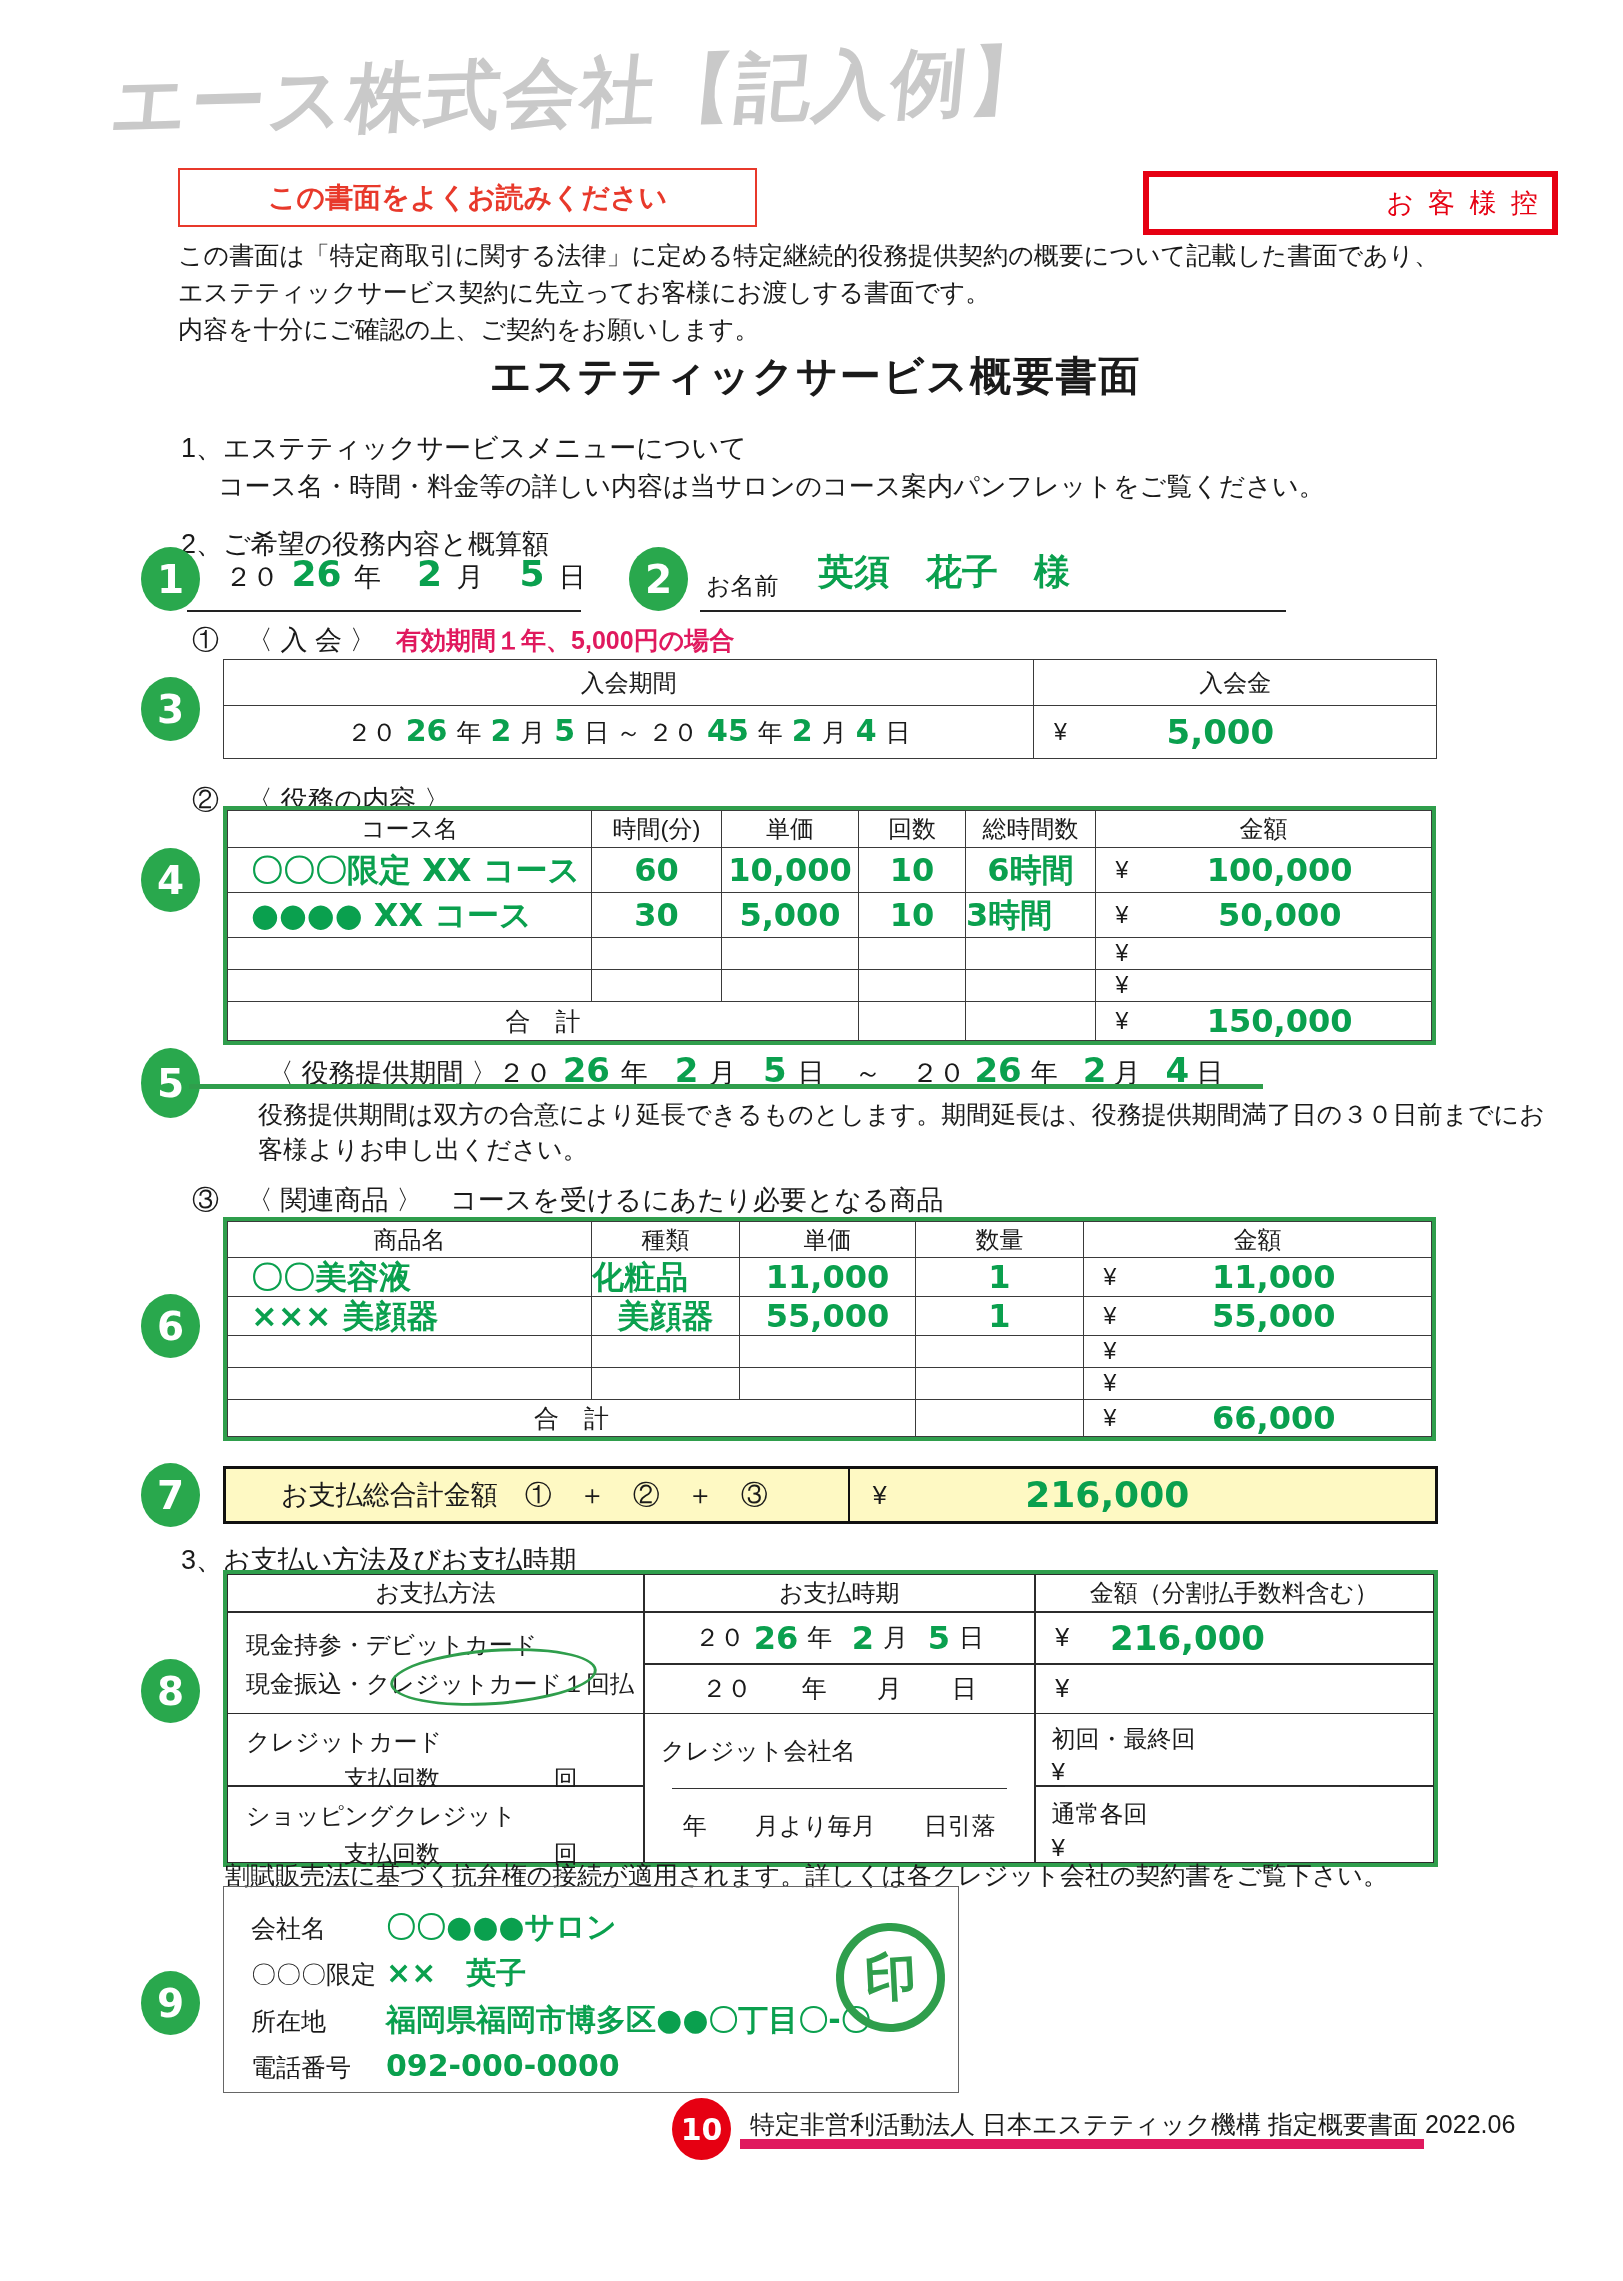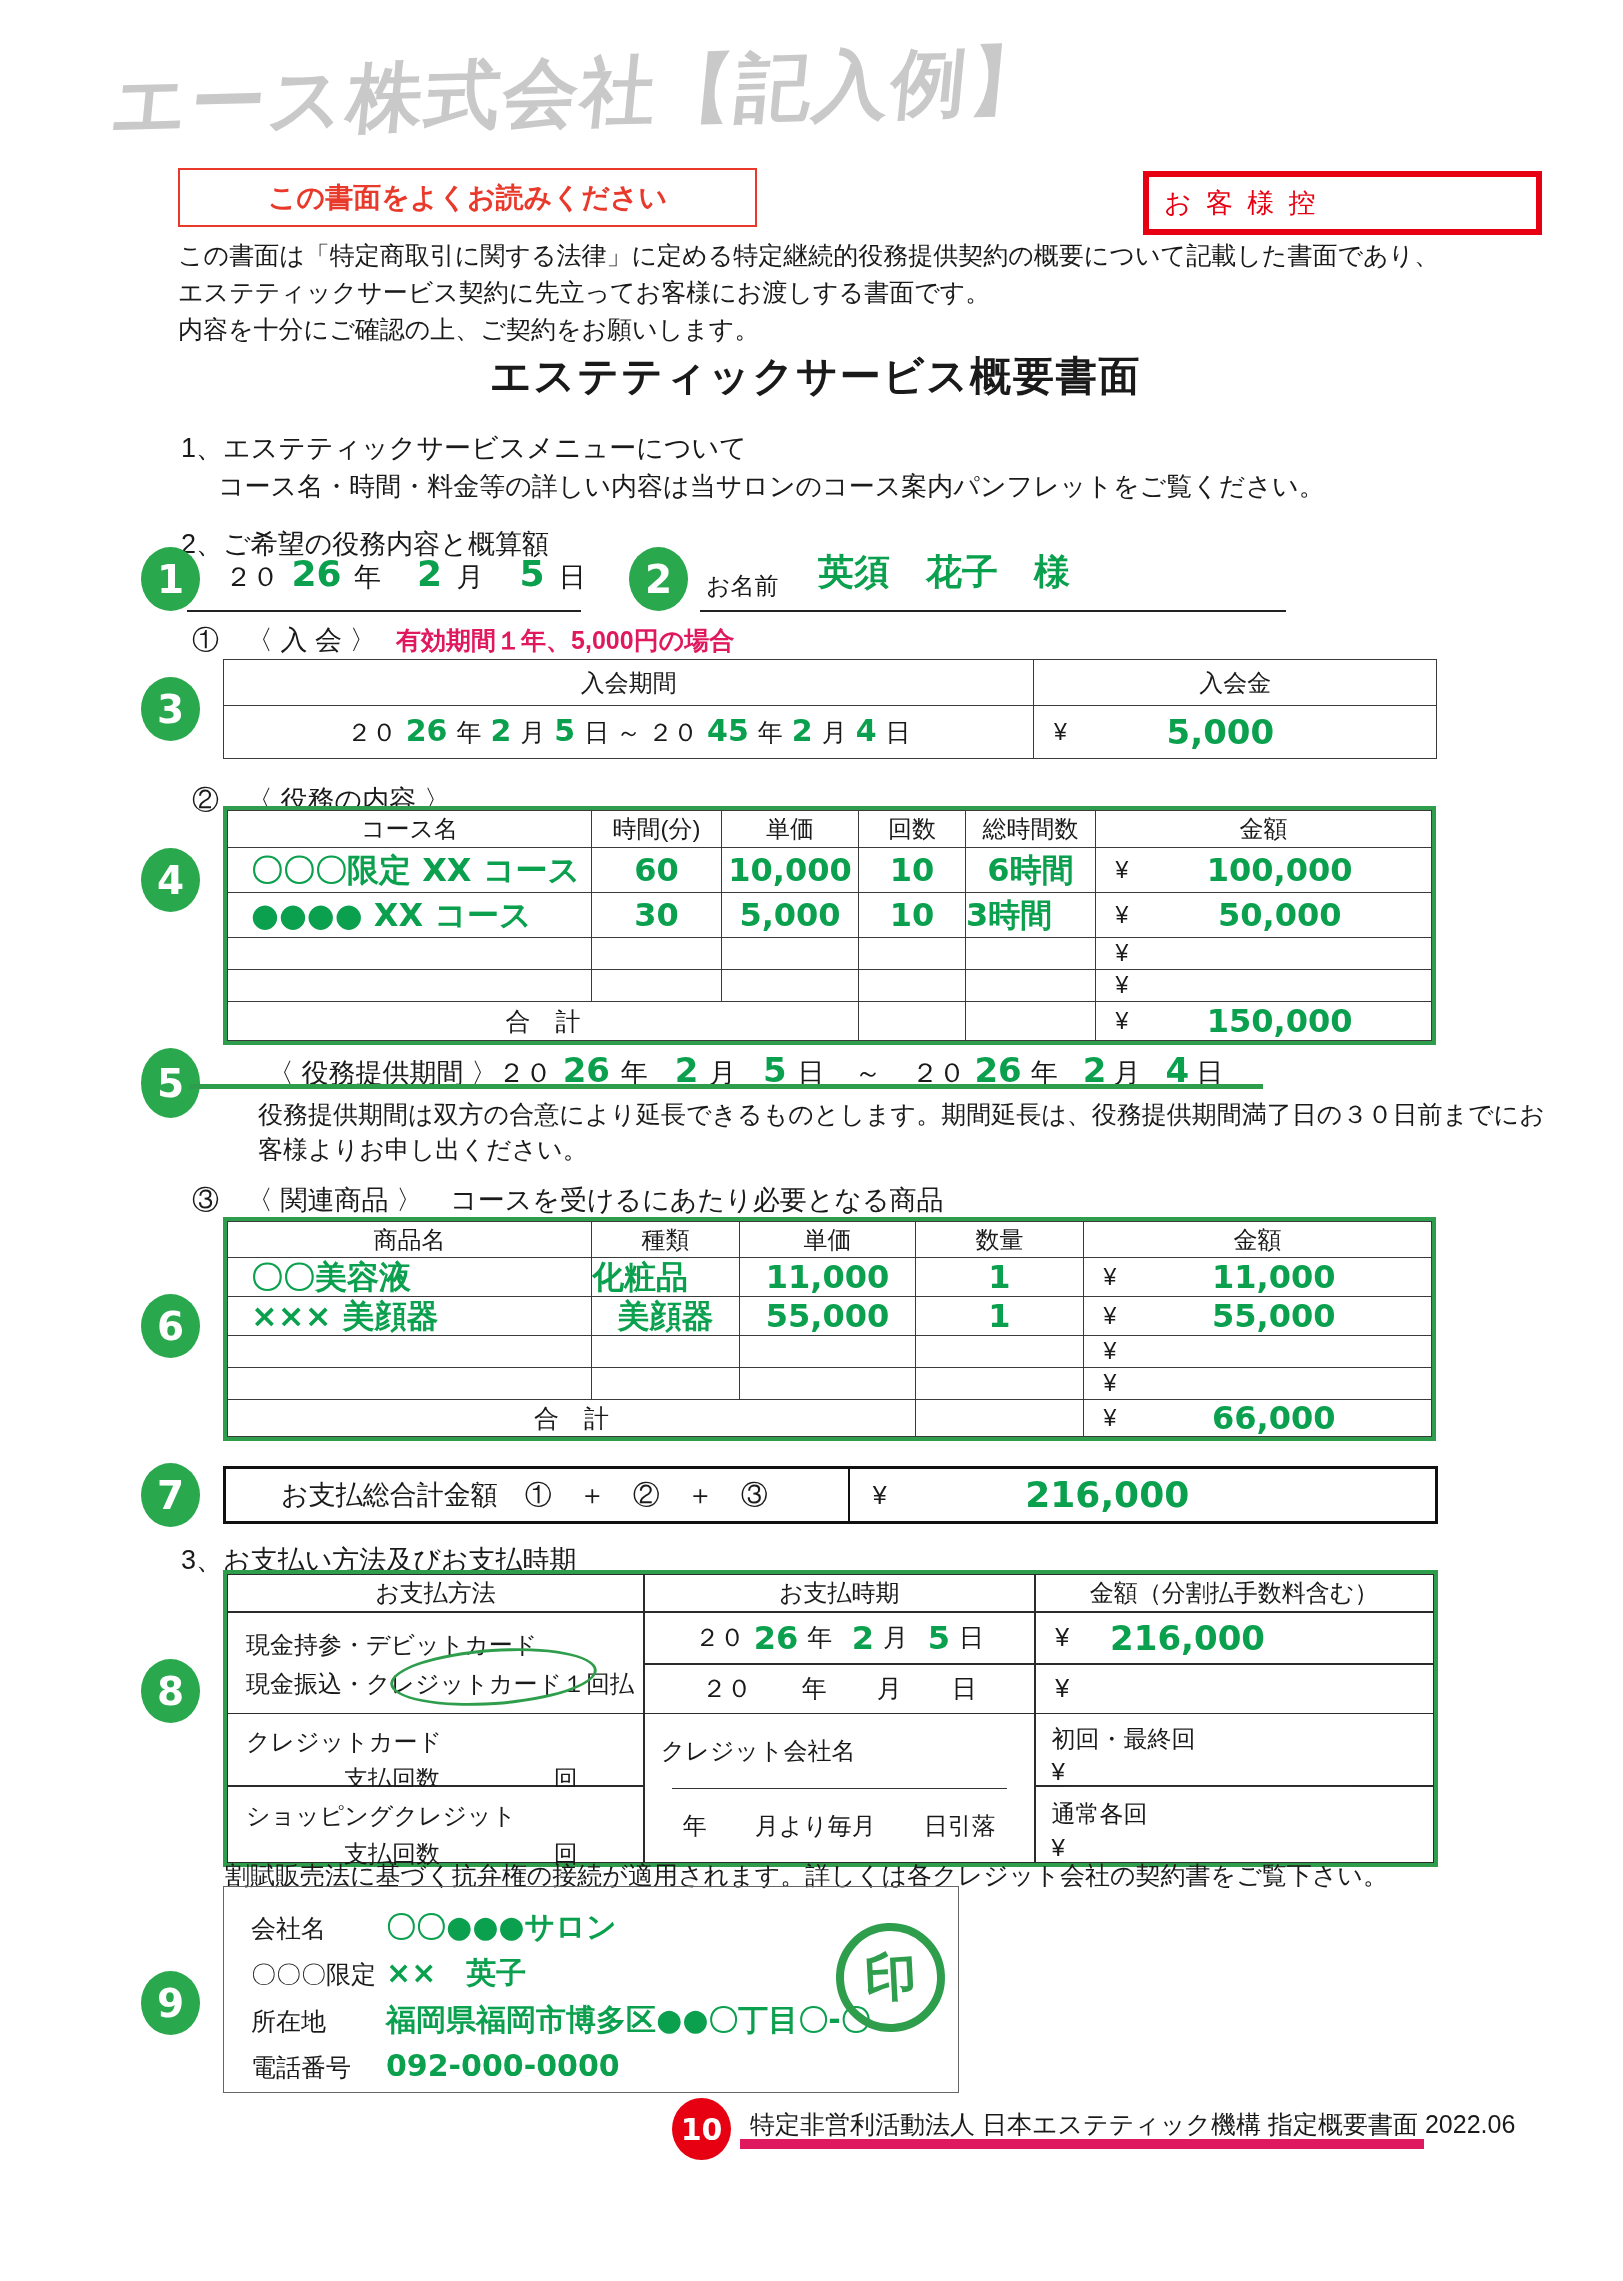--- a/index.html
+++ b/index.html
@@ -5,21 +5,21 @@
   html,body{margin:0;padding:0;background:#fff}
   .page{position:relative;width:1624px;height:2281px;background:#fff;
         font-family:"Liberation Sans",sans-serif;color:#1a1a1a;overflow:hidden}
   .abs{position:absolute}
 
   .wm{font-size:75px;font-weight:bold;color:#c9c9c9;letter-spacing:2.7px;white-space:nowrap;
       transform:rotate(-1.5deg) skewX(-7deg)}
   .rbox1{border:2.7px solid #e8392b;color:#e8392b;font-size:28px;font-weight:bold;
          display:flex;align-items:center;justify-content:center}
   .rbox2{border:6.2px solid #e60012;color:#e60012;font-size:27px;letter-spacing:14.3px;
-         display:flex;align-items:center;justify-content:flex-start;padding-left:15px}
+         display:flex;align-items:center;justify-content:flex-end;padding-left:31px}
   .txt{font-size:25px;line-height:37px;white-space:nowrap}
   .h1{font-size:41px;font-weight:bold;text-align:center;letter-spacing:1.8px}
   .sec{font-size:27px;white-space:nowrap}
   .sec29{font-size:26px;white-space:nowrap}
 
   .badge{width:59px;height:64px;border-radius:50%;background:#29a84d;color:#fff;
          font-weight:bold;font-size:39px;display:flex;align-items:center;justify-content:center;
          font-family:"DejaVu Sans",sans-serif}
   .badge.tall{height:70px}
   .badge.red{background:#e60012;font-size:30px;width:59px;height:62px}
@@ -41,21 +41,21 @@
   table.std{border-collapse:collapse;table-layout:fixed;background:#fff}
   table.std th,table.std td{border:1.8px solid #3a3a3a;padding:0;overflow:hidden}
   table.std th{font-weight:normal;font-size:24px;text-align:center}
   .gframe{border:4.5px solid #2f9e4c;background:#fff}
 
   .cell-amount{display:flex;align-items:center}
   .cell-amount .yen{font-size:23px;padding-left:19.6px}
   .cell-amount .val{flex:1;text-align:center}
 
   .t7{display:grid;grid-template-columns:622px 585px;gap:1.8px;background:#111;border:3.6px solid #111}
-  .t7>div{background:#ffffff;display:flex;align-items:center;height:52px}
+  .t7>div{background:#fef9c3;display:flex;align-items:center;height:52px}
 
   .t8{display:grid;grid-template-columns:415px 389px 397px;grid-template-rows:36px 50px 48px 71px 75px;
       gap:1.8px;background:#2b2b2b;border:1.8px solid #2b2b2b}
   .t8>div{background:#fff}
   .t8 .hd{display:flex;align-items:center;justify-content:center;font-size:24px}
   .rspan2{grid-row:span 2}
   .wline{display:inline-block;border-bottom:1.8px solid #333;height:1.1em;vertical-align:bottom}
 
   .oval{border:3.6px solid #2f9e4c;border-radius:50%;transform:rotate(-4deg)}
   .stamp{width:93px;height:93px;border:8px solid #2f9e4c;border-radius:50%;

